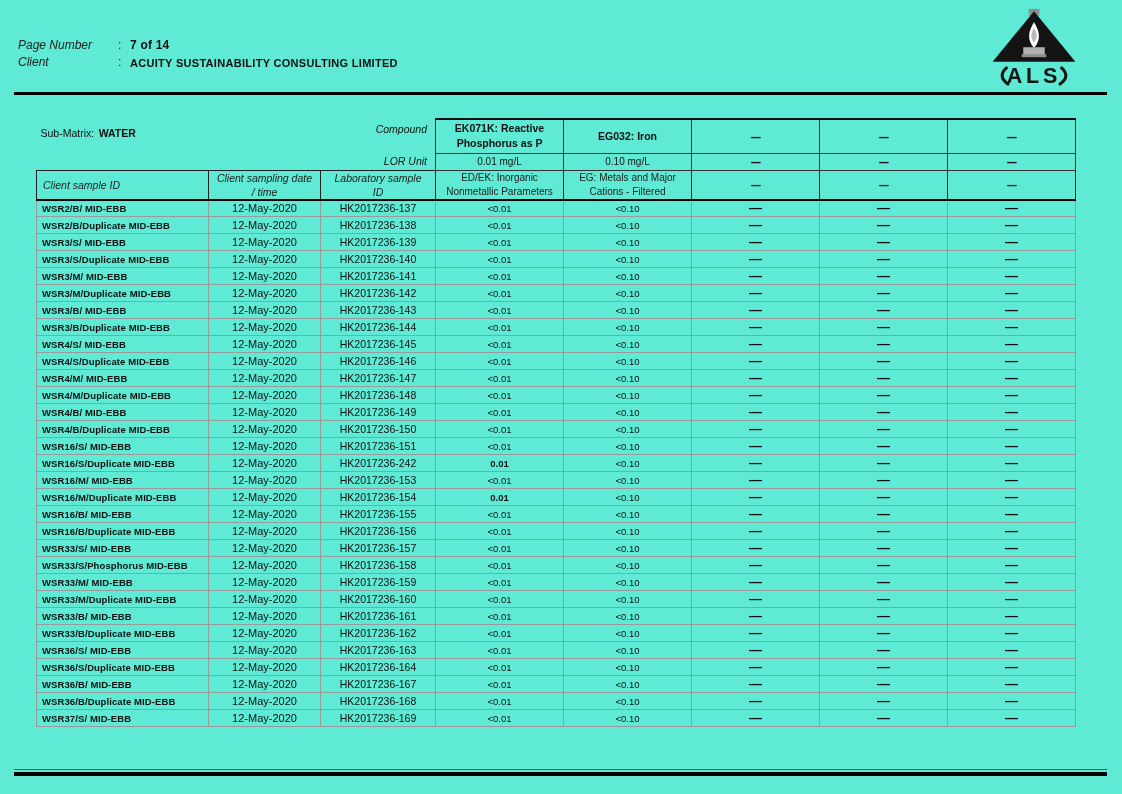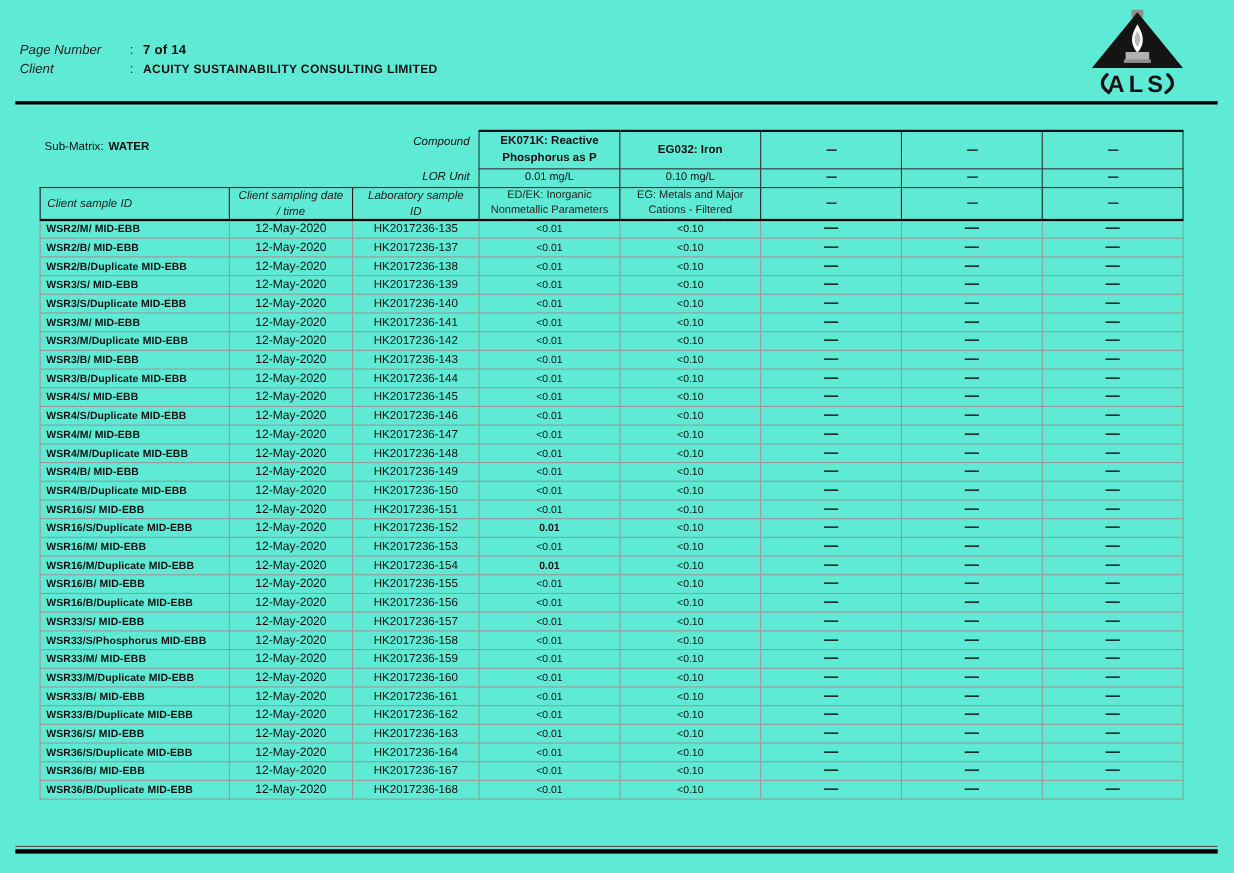--- a/index.html
+++ b/index.html
@@ -188,30 +188,20 @@
           <td class="method-cell">
             <div class="hdr-dash">----</div>
           </td>
           <td class="method-cell">
             <div class="hdr-dash">----</div>
           </td>
         </tr>
     </thead>
     <tbody id="results-body">
         <tr>
-          <td class="c-id">WSR2/M/ MID-EBB</td>
-          <td class="c-date">12-May-2020</td>
-          <td class="c-lab">HK2017236-135</td>
-          <td class="c-val">&lt;0.01</td>
-          <td class="c-val">&lt;0.10</td>
-          <td class="c-val"><span class="body-dash">—</span></td>
-          <td class="c-val"><span class="body-dash">—</span></td>
-          <td class="c-val"><span class="body-dash">—</span></td>
-        </tr>
-        <tr>
           <td class="c-id">WSR2/B/ MID-EBB</td>
           <td class="c-date">12-May-2020</td>
           <td class="c-lab">HK2017236-137</td>
           <td class="c-val">&lt;0.01</td>
           <td class="c-val">&lt;0.10</td>
           <td class="c-val"><span class="body-dash">—</span></td>
           <td class="c-val"><span class="body-dash">—</span></td>
           <td class="c-val"><span class="body-dash">—</span></td>
         </tr>
         <tr>
@@ -350,21 +340,21 @@
           <td class="c-lab">HK2017236-151</td>
           <td class="c-val">&lt;0.01</td>
           <td class="c-val">&lt;0.10</td>
           <td class="c-val"><span class="body-dash">—</span></td>
           <td class="c-val"><span class="body-dash">—</span></td>
           <td class="c-val"><span class="body-dash">—</span></td>
         </tr>
         <tr>
           <td class="c-id">WSR16/S/Duplicate MID-EBB</td>
           <td class="c-date">12-May-2020</td>
-          <td class="c-lab">HK2017236-152</td>
+          <td class="c-lab">HK2017236-242</td>
           <td class="c-val detect">0.01</td>
           <td class="c-val">&lt;0.10</td>
           <td class="c-val"><span class="body-dash">—</span></td>
           <td class="c-val"><span class="body-dash">—</span></td>
           <td class="c-val"><span class="body-dash">—</span></td>
         </tr>
         <tr>
           <td class="c-id">WSR16/M/ MID-EBB</td>
           <td class="c-date">12-May-2020</td>
           <td class="c-lab">HK2017236-153</td>
@@ -497,19 +487,29 @@
         <tr>
           <td class="c-id">WSR36/B/Duplicate MID-EBB</td>
           <td class="c-date">12-May-2020</td>
           <td class="c-lab">HK2017236-168</td>
           <td class="c-val">&lt;0.01</td>
           <td class="c-val">&lt;0.10</td>
           <td class="c-val"><span class="body-dash">—</span></td>
           <td class="c-val"><span class="body-dash">—</span></td>
           <td class="c-val"><span class="body-dash">—</span></td>
         </tr>
+        <tr>
+          <td class="c-id">WSR37/S/ MID-EBB</td>
+          <td class="c-date">12-May-2020</td>
+          <td class="c-lab">HK2017236-169</td>
+          <td class="c-val">&lt;0.01</td>
+          <td class="c-val">&lt;0.10</td>
+          <td class="c-val"><span class="body-dash">—</span></td>
+          <td class="c-val"><span class="body-dash">—</span></td>
+          <td class="c-val"><span class="body-dash">—</span></td>
+        </tr>
       </tbody>
   </table>
 
   <div id="bottom-rule-thin"></div>
   <div id="bottom-rule-thick"></div>
 
 </div>
 
 </body></html>

